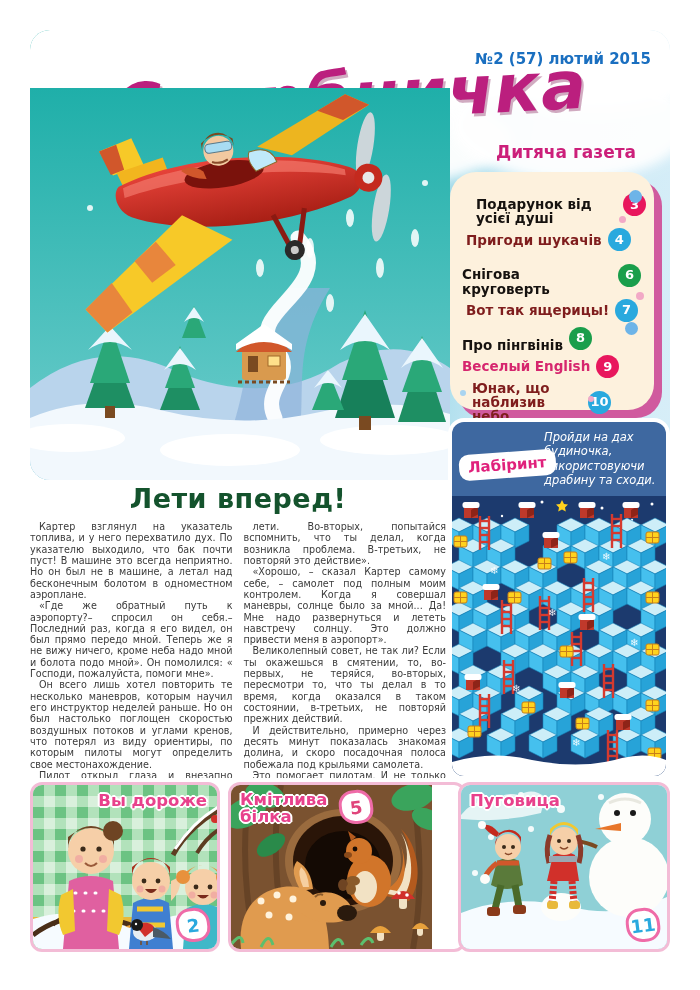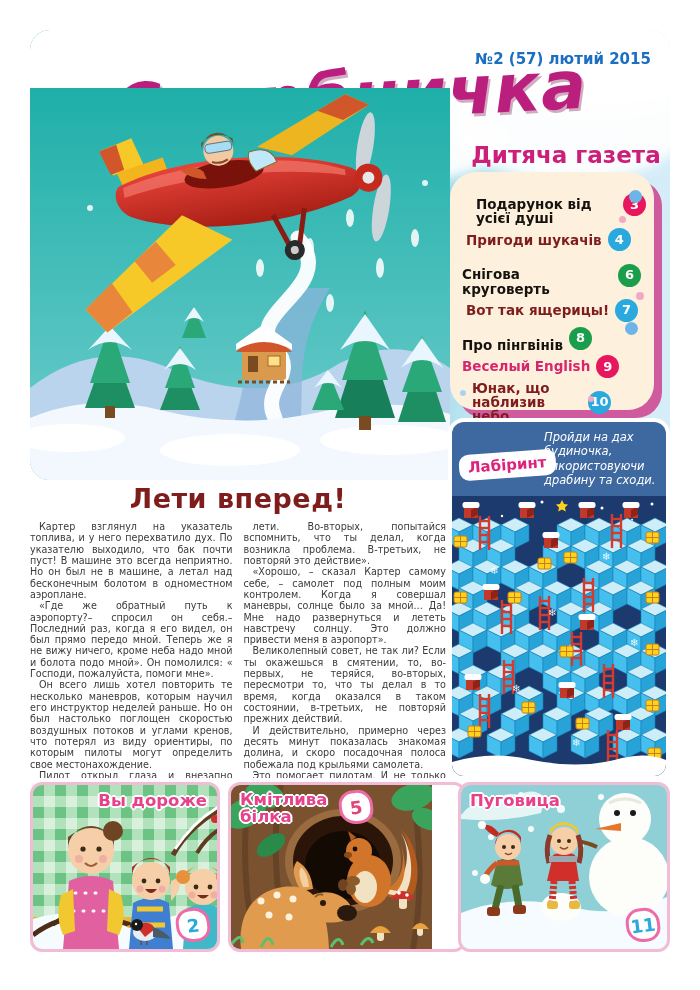--- a/index.html
+++ b/index.html
@@ -30,21 +30,21 @@
   .masthead{position:absolute;left:40px;top:28px;width:560px;text-align:center;
             transform:rotate(-3deg);
             font-size:67px;font-weight:bold;font-style:italic;color:#bb1f7e;
             letter-spacing:1px;
             text-shadow:2px 3px 0 rgba(122,15,76,.35), 0 0 2px rgba(255,255,255,.4);}
   .issue{position:absolute;left:428px;top:20px;width:210px;text-align:center;
          color:#1a6fc0;font-weight:bold;font-size:15px;}
   .issue-bubble{position:absolute;left:430px;top:12px;width:204px;height:34px;
          background:#ffffff;border-radius:18px;opacity:.9;}
   .subtitle{position:absolute;left:430px;top:112px;width:212px;text-align:center;
-            color:#cc1f7a;font-weight:bold;font-size:23px;}
+            color:#cc1f7a;font-weight:bold;font-size:17px;}
   .scene{position:absolute;left:0;top:58px;}
 
   
   .toc{position:absolute;left:450px;top:172px;width:204px;height:238px;z-index:5;
        background:#fdf1dd;border-radius:26px;box-shadow:8px 8px 0 #d05a9e;
        padding:12px 8px 8px 12px;box-sizing:border-box;}
   .toc-row{display:flex;align-items:center;gap:6px;margin-bottom:3px;
            font-weight:bold;font-size:13.5px;line-height:1.05;}
   .toc-label{max-width:150px;}
   .l-dark{color:#16120f;margin-top:13px;} .l-blue{color:#7f1d1d;} .l-magenta{color:#d6266e;}
@@ -67,21 +67,21 @@
               background:#3e68a0;position:relative;}
   .maze-title{position:absolute;left:7px;top:30px;background:#ffffff;color:#e0217c;
               font-weight:bold;font-size:15px;padding:4px 9px;border-radius:10px;
               transform:rotate(-4deg);z-index:3;}
   .maze-instr{position:absolute;left:92px;top:8px;width:118px;color:#ffffff;
               font-weight:normal;font-style:italic;font-size:11.5px;line-height:1.25;z-index:3;}
   .maze-svg{position:absolute;left:0;top:74px;}
 
   
   .article{position:absolute;left:30px;top:483px;width:416px;height:295px;overflow:hidden;}
-  .article h1{margin:0 0 7px 0;text-align:center;color:#7f1d1d;font-size:27px;
+  .article h1{margin:0 0 7px 0;text-align:center;color:#14532d;font-size:27px;
               font-weight:bold;letter-spacing:.5px;}
   .cols{display:flex;gap:11px;}
   .col{width:203px;text-align:justify;color:#3a3a3a;font-size:9.6px;line-height:1.18;}
   .col p{margin:0;text-indent:9px;}
 
   
   .card{position:absolute;top:782px;height:170px;border:3px solid #f3bcd6;
         border-radius:12px;overflow:hidden;box-sizing:border-box;background:#fff;}
   .card1{left:30px;width:190px;} .card2{left:228px;width:238px;} .card3{left:458px;width:212px;}
   .card-title{position:absolute;color:#e8418c;font-weight:bold;font-size:16.5px;line-height:1.0;

